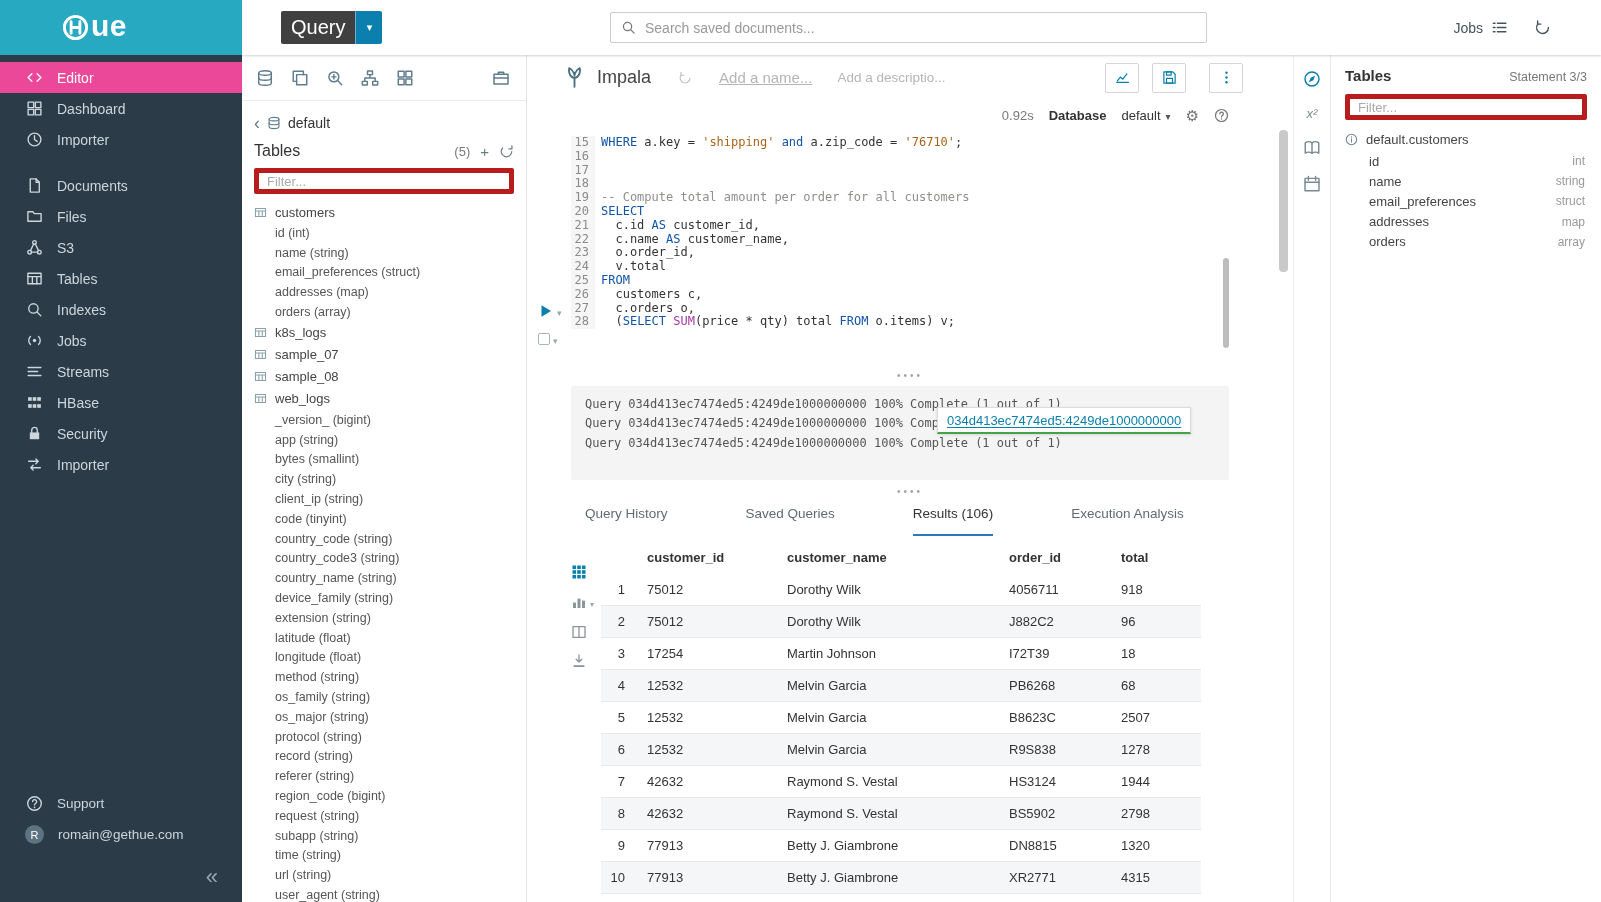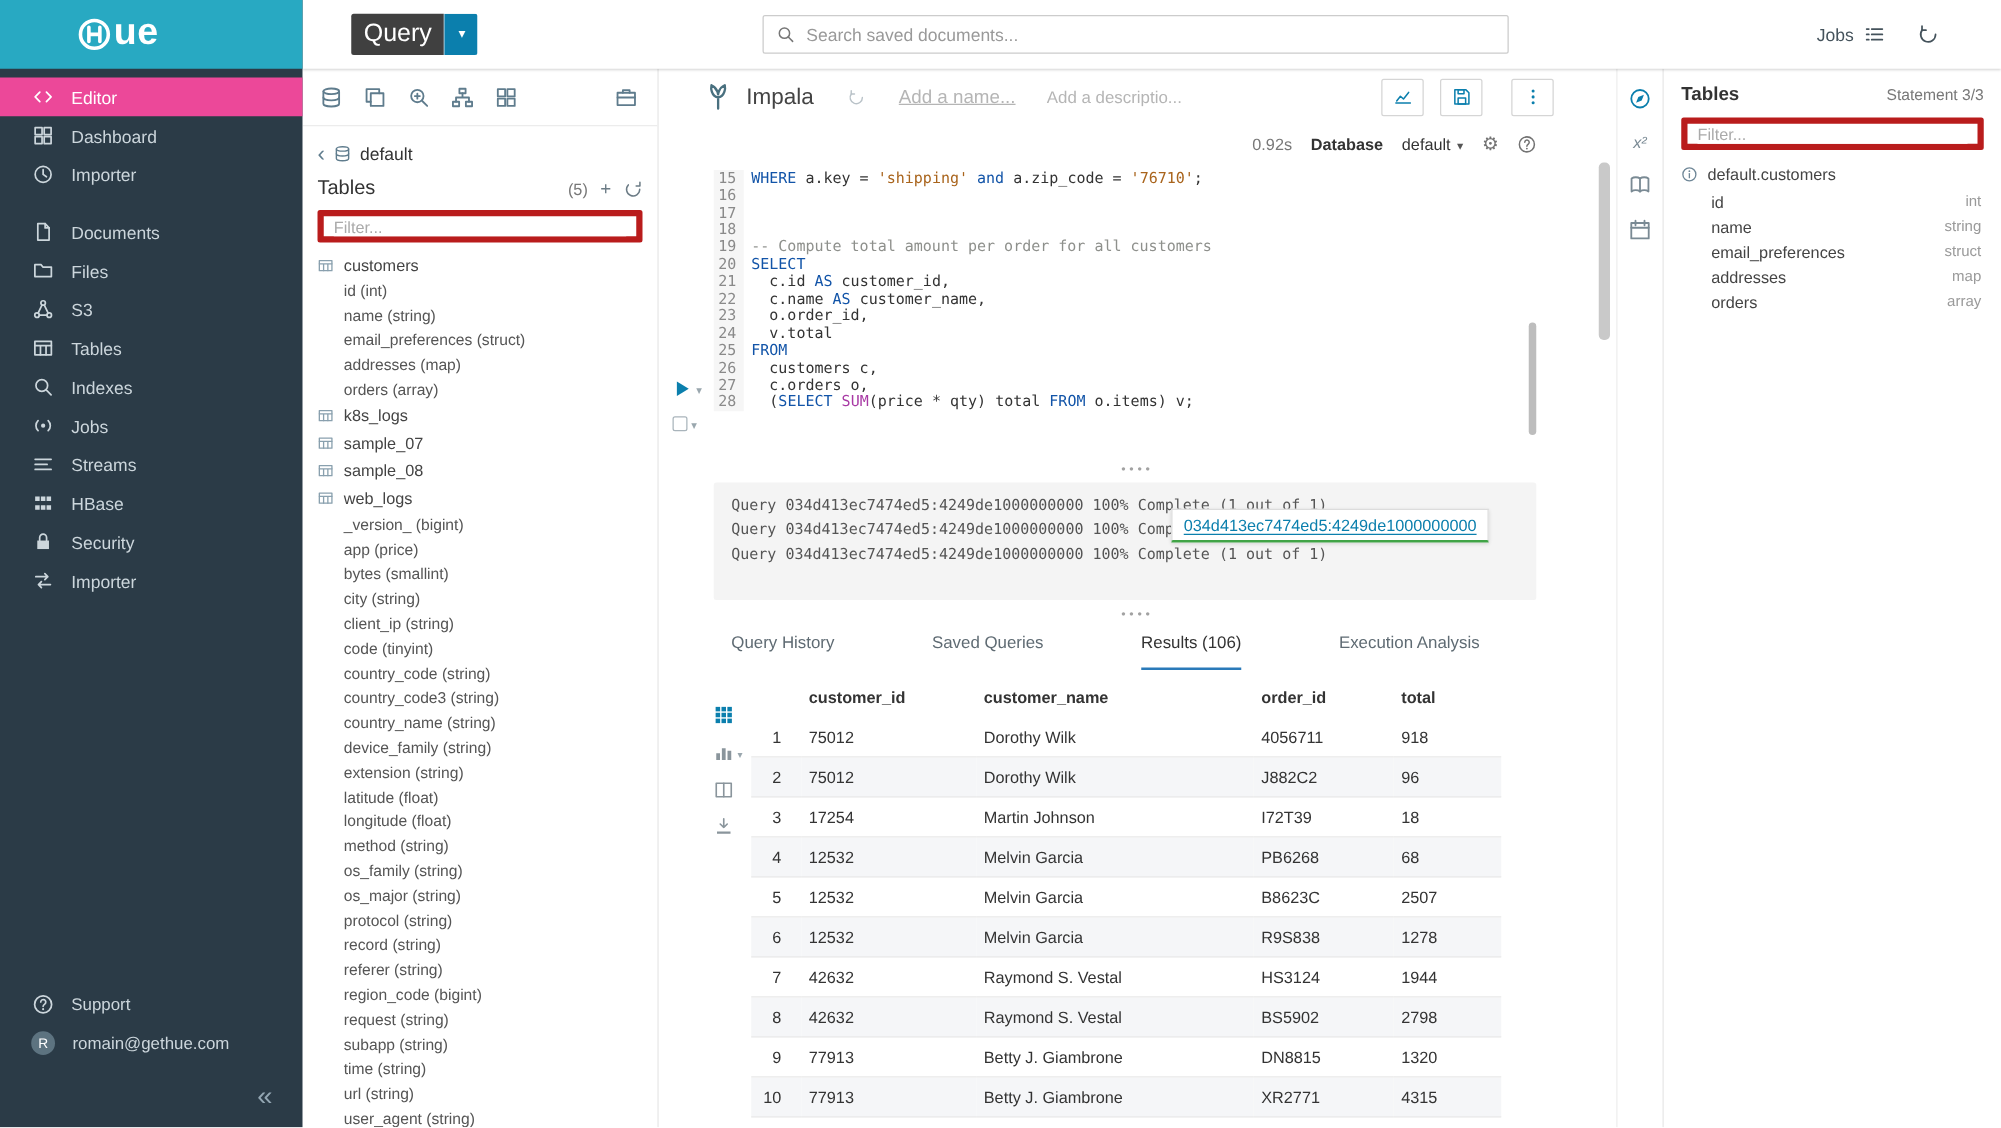--- a/index.html
+++ b/index.html
@@ -122,21 +122,21 @@
   .rs-icon.active { color:#0b7fad; }
   .sup-x { font-size:13px; font-style:italic; }
   .right-assist { position:absolute; left:1330px; top:55px; width:271px; height:847px; background:#fff; border-left:1px solid #e8e8e8; padding:12px 14px; overflow:hidden; }
   .ra-head { display:flex; align-items:baseline; }
   .ra-title { font-size:15px; font-weight:bold; color:#333; }
   .ra-stmt { margin-left:auto; font-size:12.5px; color:#787878; }
   .right-assist .assist-filter { margin:10px 0 2px; }
   .ra-table-row { display:flex; align-items:center; gap:8px; margin-top:12px; font-size:13px; color:#444; cursor:pointer; }
   .ra-info { color:#6f8797; font-size:13px; display:flex; }
   .ra-cols { margin-top:4px; }
-  .ra-col { display:flex; align-items:flex-start; padding:2.6px 2px 2.6px 24px; font-size:13px; color:#444; cursor:pointer; }
+  .ra-col { display:flex; align-items:center; padding:2.6px 2px 2.6px 24px; font-size:13px; color:#444; cursor:pointer; }
   .ra-col .type { margin-left:auto; color:#9a9a9a; font-size:12px; }
 
   .glyph { line-height:1; }
   svg { display:block; }
 </style>
 </head>
 <body>
 
 <div class="app">
 
@@ -448,21 +448,21 @@
         <div class="tbl-row">
           <span class="tbl-ic">
             <svg viewBox="0 0 16 16" width="1em" height="1em" fill="none" stroke="currentColor" stroke-width="1.3" stroke-linecap="round" stroke-linejoin="round">
               <rect x="1.8" y="3" width="12.4" height="10"></rect>
               <path d="M1.8 6.2h12.4M6 6.2V13M10.2 6.2V13"></path>
             </svg>
           </span>
           <span>web_logs</span>
         </div>
         <div class="col-row">_version_ (bigint)</div>
-        <div class="col-row">app (price)</div>
+        <div class="col-row">app (string)</div>
         <div class="col-row">bytes (smallint)</div>
         <div class="col-row">city (string)</div>
         <div class="col-row">client_ip (string)</div>
         <div class="col-row">code (tinyint)</div>
         <div class="col-row">country_code (string)</div>
         <div class="col-row">country_code3 (string)</div>
         <div class="col-row">country_name (string)</div>
         <div class="col-row">device_family (string)</div>
         <div class="col-row">extension (string)</div>
         <div class="col-row">latitude (float)</div>

